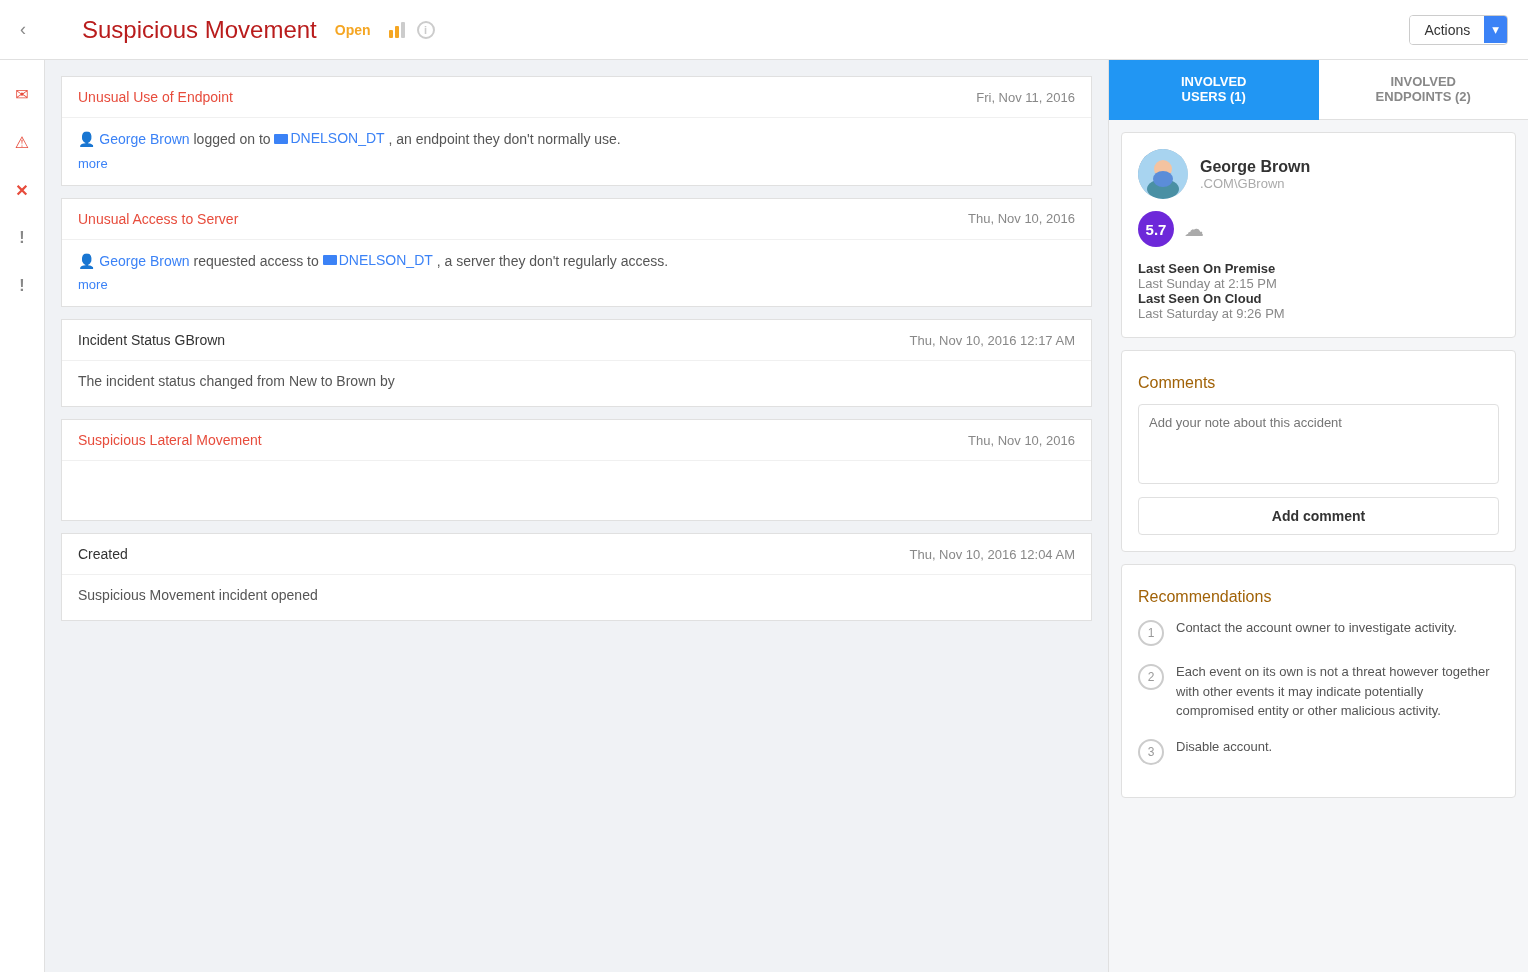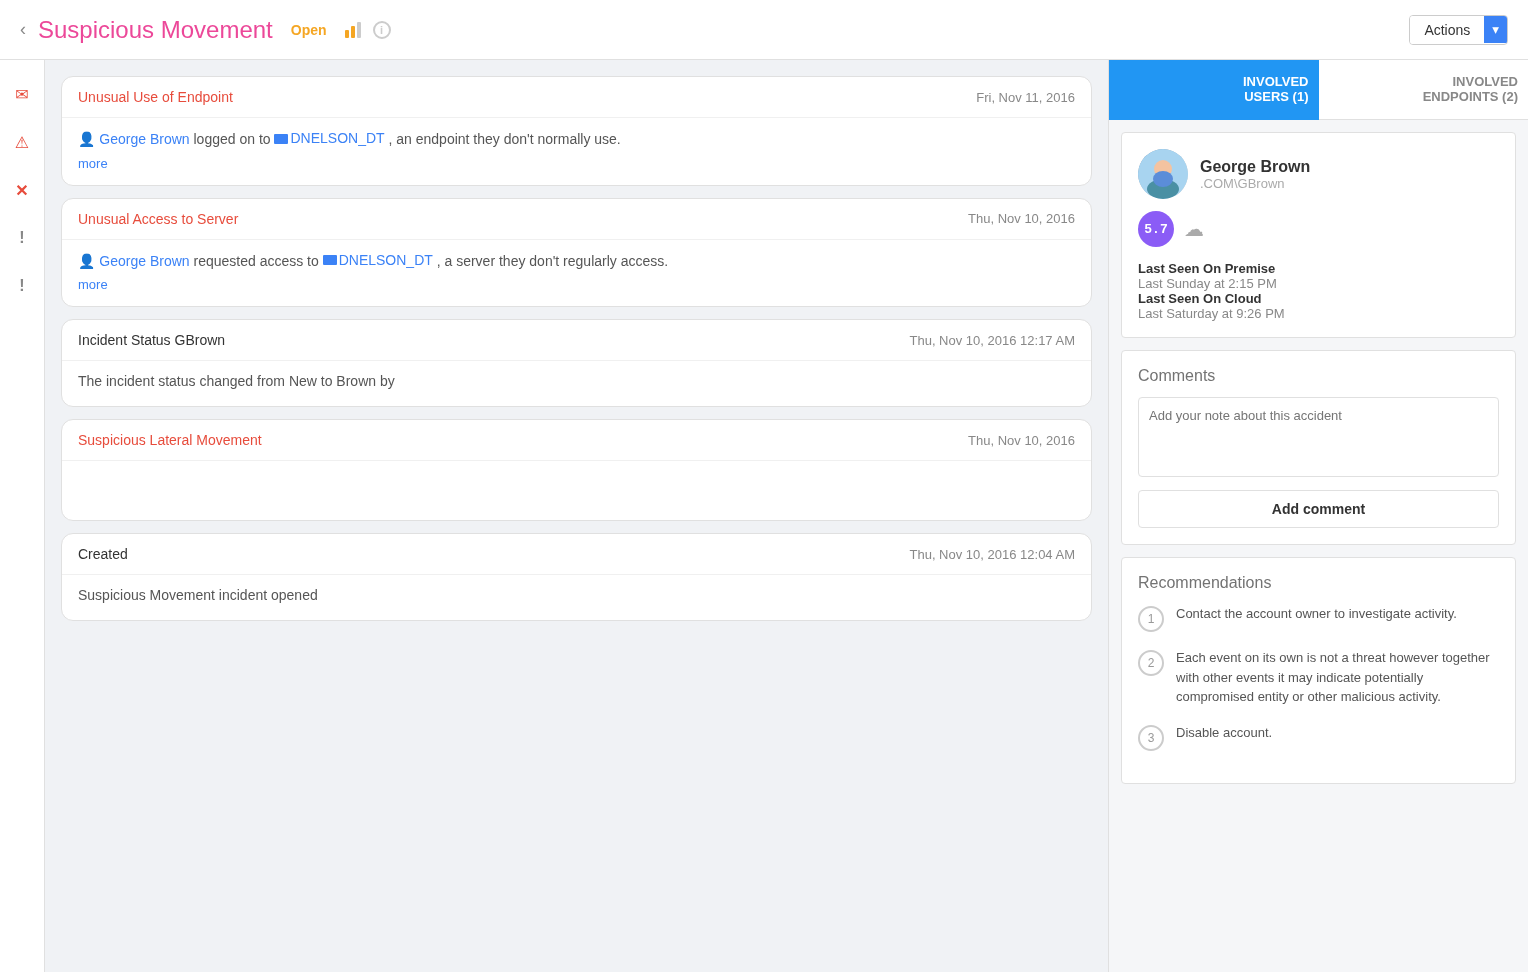--- a/index.html
+++ b/index.html
@@ -2,76 +2,76 @@
 <html><head>
   <meta charset="utf-8">
   <style>
     * { box-sizing: border-box; margin: 0; padding: 0; }
     body { font-family: -apple-system, BlinkMacSystemFont, 'Segoe UI', sans-serif; background: #f0f2f5; color: #333; font-size: 14px; }
 
     
     .header { background: #fff; border-bottom: 1px solid #e0e0e0; padding: 12px 20px; display: flex; align-items: center; justify-content: space-between; height: 60px; }
     .header-left { display: flex; align-items: center; gap: 12px; }
     .back-btn { color: #888; font-size: 18px; cursor: pointer; background: none; border: none; }
-    .page-title { font-size: 24px; font-weight: 400; color: #ec4899; }
+    .page-title { font-size: 24px; font-weight: 400; color: #b91c1c; margin-left: 44px; }
     .open-badge { color: #f5a623; font-size: 14px; font-weight: 600; margin-left: 6px; }
     .signal-icon { display: flex; align-items: flex-end; gap: 2px; margin-left: 6px; }
     .signal-bar { background: #f5a623; border-radius: 1px; }
     .info-icon { width: 18px; height: 18px; border-radius: 50%; border: 2px solid #ccc; display: flex; align-items: center; justify-content: center; color: #ccc; font-size: 11px; font-weight: bold; }
     .actions-btn { display: flex; align-items: flex-start; border: 1px solid #ccc; border-radius: 4px; overflow: hidden; }
     .actions-main { padding: 6px 14px; background: #fff; border: none; cursor: pointer; font-size: 14px; color: #333; }
     .actions-caret { padding: 6px 8px; background: #3b82f6; border: none; cursor: pointer; color: #fff; }
 
     
     .layout { display: flex; height: calc(100vh - 60px); }
 
     
     .sidebar-icons { width: 45px; background: #fff; border-right: 1px solid #e0e0e0; display: flex; flex-direction: column; align-items: center; padding-top: 10px; gap: 0; }
     .sidebar-icon-item { width: 100%; height: 48px; display: flex; align-items: center; justify-content: center; cursor: pointer; }
 
     
     .main-content { flex: 1; overflow-y: auto; padding: 16px; display: flex; flex-direction: column; gap: 12px; }
 
     
-    .event-card { background: #fff; border: 1px solid #e0e0e0; border-radius: 12px; overflow: hidden; }
+    .event-card { background: #fff; border: 1px solid #e0e0e0; border-radius: 0; overflow: hidden; }
     .event-header { display: flex; justify-content: space-between; align-items: center; padding: 12px 16px; }
     .event-title-red { color: #e74c3c; font-size: 14px; font-weight: 500; }
     .event-title-dark { color: #333; font-size: 14px; font-weight: 500; }
     .event-date { color: #888; font-size: 13px; }
     .event-body { padding: 10px 16px 14px; border-top: 1px solid #f0f0f0; }
     .event-body p { color: #555; line-height: 1.5; }
     .more-link { color: #3b82f6; cursor: pointer; font-size: 13px; margin-top: 6px; display: inline-block; }
     .user-link { color: #3b82f6; text-decoration: none; }
 
     
     .right-panel { width: 420px; background: #f5f6f8; border-left: 1px solid #e0e0e0; overflow-y: auto; }
 
     
     .tabs { display: flex; }
-    .tab { flex: 1; padding: 14px 10px; text-align: right; font-size: 13px; font-weight: 600; cursor: pointer; border-bottom: 2px solid transparent; }
+    .tab { flex: 1; padding: 14px 10px; text-align: center; font-size: 13px; font-weight: 600; cursor: pointer; border-bottom: 2px solid transparent; }
     .tab-active { background: #2196f3; color: #fff; }
     .tab-inactive { background: #fff; color: #888; border-bottom: 1px solid #e0e0e0; }
 
     
     .user-section { background: #fff; margin: 12px; border-radius: 4px; padding: 16px; border: 1px solid #e0e0e0; }
     .user-info { display: flex; align-items: center; gap: 12px; margin-bottom: 12px; }
     .avatar { width: 50px; height: 50px; border-radius: 50%; background: #ccc; overflow: hidden; display: flex; align-items: center; justify-content: center; }
     .avatar-img { width: 50px; height: 50px; border-radius: 50%; background: linear-gradient(135deg, #5b9bd5 0%, #8bc4ea 40%, #a8d4f0 60%, #c8e6f5 100%); display: flex; align-items: center; justify-content: center; font-size: 20px; }
     .user-name { font-size: 16px; font-weight: 600; color: #333; }
     .user-domain { color: #aaa; font-size: 13px; }
     .user-metrics { display: flex; align-items: center; gap: 10px; margin-bottom: 14px; }
-    .score-badge { width: 36px; height: 36px; border-radius: 50%; background: #8b5cf6; color: #fff; font-size: 13px; font-weight: 700; display: flex; align-items: center; justify-content: center; font-family: Liberation Mono, monospace; }
+    .score-badge { width: 36px; height: 36px; border-radius: 50%; background: #6d28d9; color: #fff; font-size: 15px; font-weight: 700; display: flex; align-items: center; justify-content: center; }
     .cloud-icon { font-size: 20px; color: #aaa; }
     .seen-info { display: flex; flex-direction: column; }
     .seen-label { font-size: 13px; font-weight: 600; color: #333; }
     .seen-time { font-size: 13px; color: #888; }
 
     
     .comments-section { margin: 12px; background: #fff; border-radius: 4px; padding: 16px; border: 1px solid #e0e0e0; }
-    .section-title { font-size: 16px; color: #737373; margin-bottom: 12px; }
+    .section-title { font-size: 16px; color: #a16207; margin-bottom: 12px; margin-top: 7px; }
     .comment-textarea { width: 100%; height: 80px; border: 1px solid #e0e0e0; border-radius: 4px; padding: 10px; font-size: 13px; color: #aaa; resize: none; outline: none; font-family: inherit; }
     .add-comment-btn { width: 100%; padding: 10px; background: #fff; border: 1px solid #e0e0e0; border-radius: 4px; margin-top: 10px; font-size: 14px; font-weight: 600; color: #333; cursor: pointer; }
 
     
     .recommendations-section { margin: 12px; background: #fff; border-radius: 4px; padding: 16px; border: 1px solid #e0e0e0; }
     .rec-item { display: flex; gap: 12px; margin-bottom: 16px; align-items: flex-start; }
     .rec-number { width: 26px; height: 26px; border-radius: 50%; border: 2px solid #ccc; display: flex; align-items: center; justify-content: center; color: #999; font-size: 12px; flex-shrink: 0; margin-top: 2px; }
     .rec-text { color: #555; font-size: 13px; line-height: 1.5; }
   </style>
 </head>

